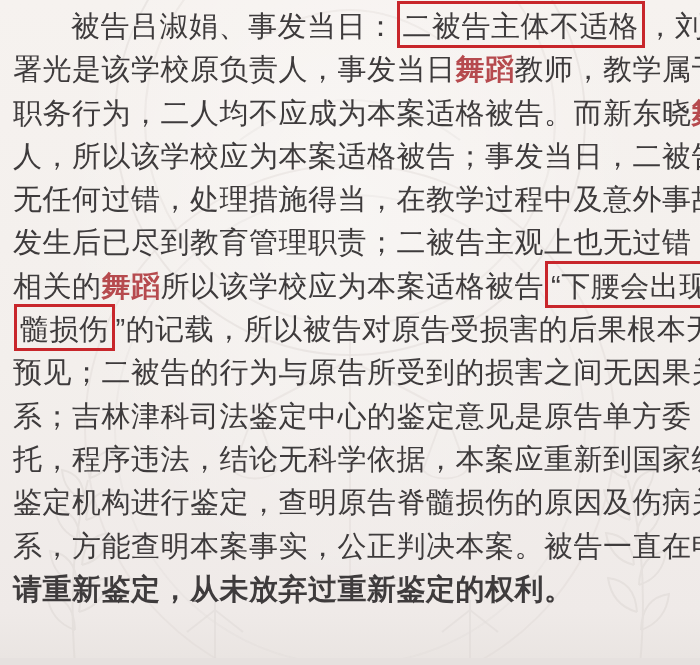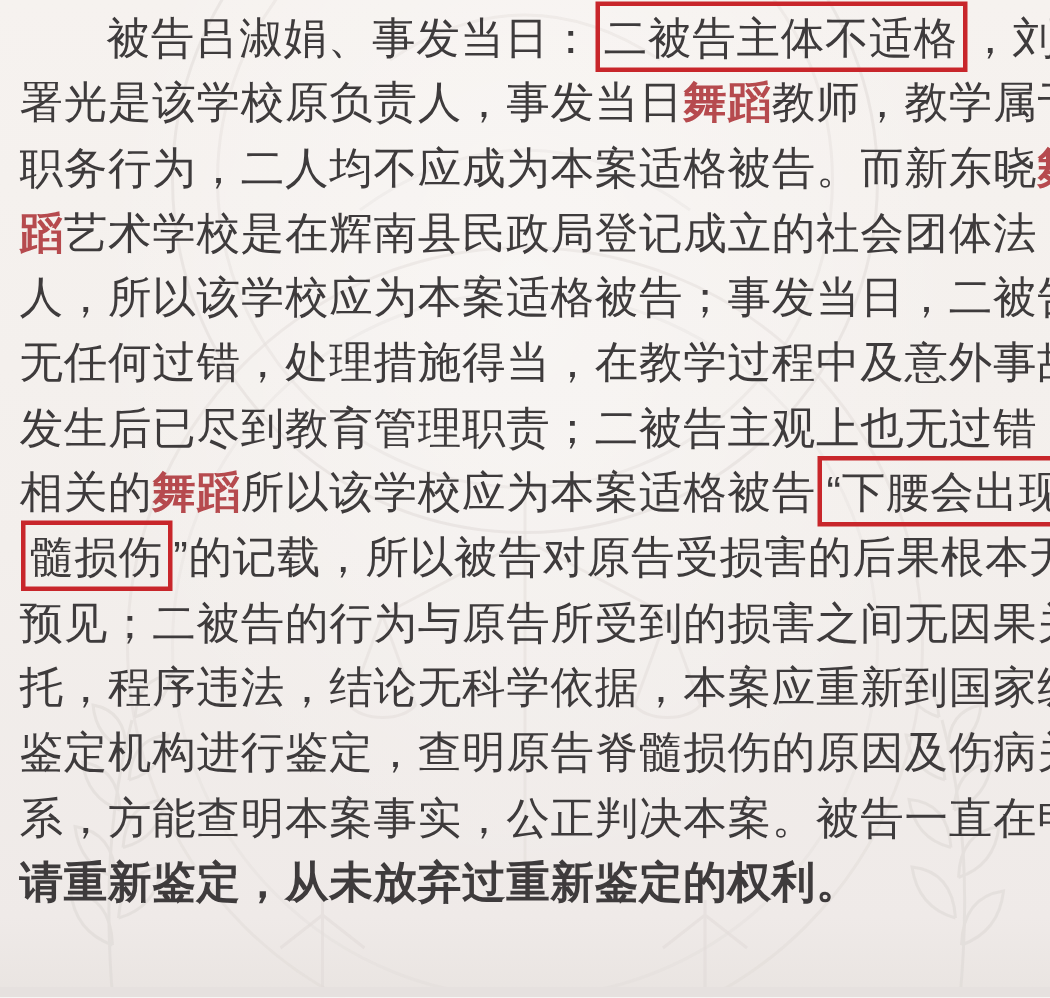--- a/index.html
+++ b/index.html
@@ -82,27 +82,27 @@
     </g>
 
     <path d="M260 40 q90 -60 180 0" opacity=".5"></path>
     <path d="M240 140 q110 -80 220 0" opacity=".4"></path>
   </svg>
 
   <div class="doc">
       <div class="line indent"><span class="seg seg-n">被告吕淑娟、事发当日：</span><span class="seg seg-b">二被告主体不适格</span><span class="seg seg-n">，刘</span></div>
       <div class="line"><span class="seg seg-n">署光是该学校原负责人，事发当日</span><span class="seg seg-r">舞蹈</span><span class="seg seg-n">教师，教学属于</span></div>
       <div class="line"><span class="seg seg-n">职务行为，二人均不应成为本案适格被告。而新东晓</span><span class="seg seg-r">舞</span></div>
-      <div class="line"><span class="seg seg-r">蹈</span><span class="seg seg-n">艺术学校是在辉南县民政局登记成立的社会团体法</span></div>
       <div class="line"><span class="seg seg-n">人，所以该学校应为本案适格被告；事发当日，二被告</span></div>
       <div class="line"><span class="seg seg-n">无任何过错，处理措施得当，在教学过程中及意外事故</span></div>
       <div class="line"><span class="seg seg-n">发生后已尽到教育管理职责；二被告主观上也无过错，</span></div>
       <div class="line"><span class="seg seg-n">相关的</span><span class="seg seg-r">舞蹈</span><span class="seg seg-n">所以该学校应为本案适格被告</span><span class="seg seg-b">“下腰会出现脊</span></div>
       <div class="line"><span class="seg seg-b">髓损伤</span><span class="seg seg-n">”的记载，所以被告对原告受损害的后果根本无法</span></div>
       <div class="line"><span class="seg seg-n">预见；二被告的行为与原告所受到的损害之间无因果关</span></div>
+      <div class="line"><span class="seg seg-n">系；吉林津科司法鉴定中心的鉴定意见是原告单方委</span></div>
       <div class="line"><span class="seg seg-n">托，程序违法，结论无科学依据，本案应重新到国家级</span></div>
       <div class="line"><span class="seg seg-n">鉴定机构进行鉴定，查明原告脊髓损伤的原因及伤病关</span></div>
       <div class="line"><span class="seg seg-n">系，方能查明本案事实，公正判决本案。被告一直在申</span></div>
       <div class="line last"><span class="seg seg-n">请重新鉴定，从未放弃过重新鉴定的权利。</span></div>
     </div>
 
   <div class="bottom-strip"></div>
 </div>
 
 </body></html>

